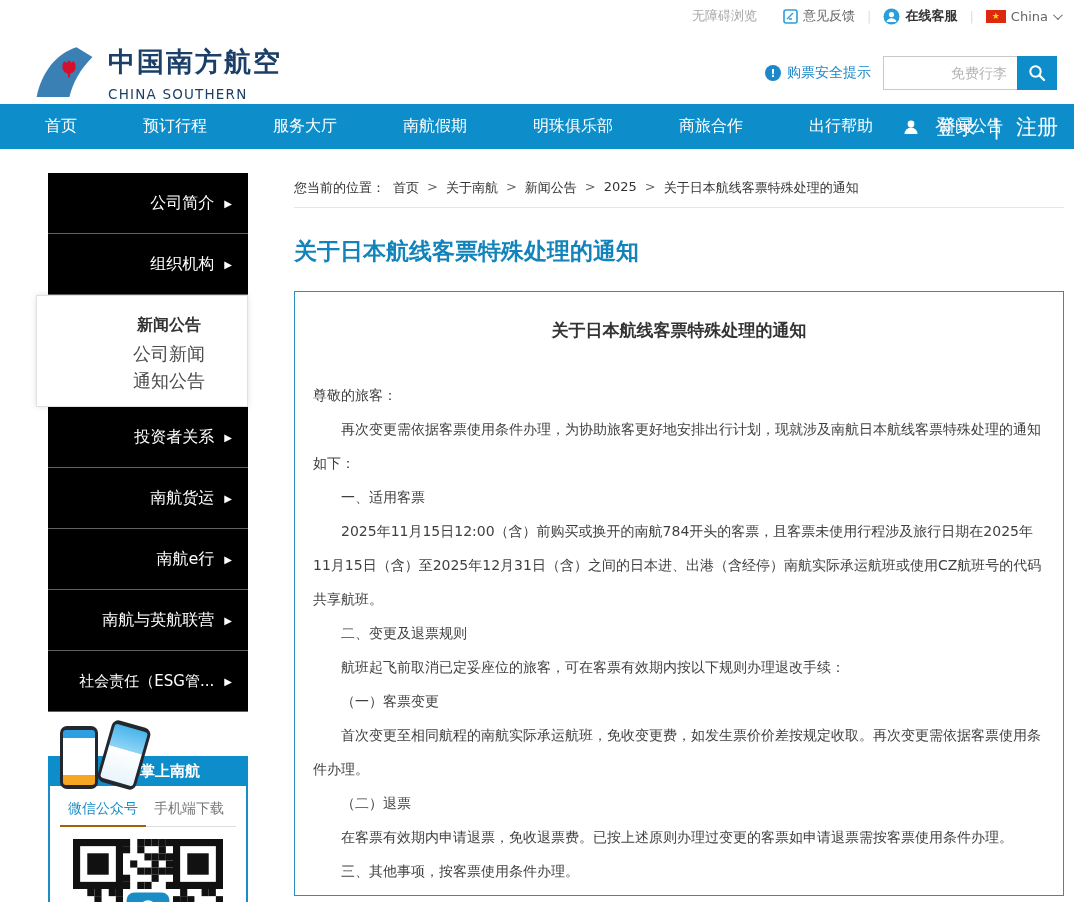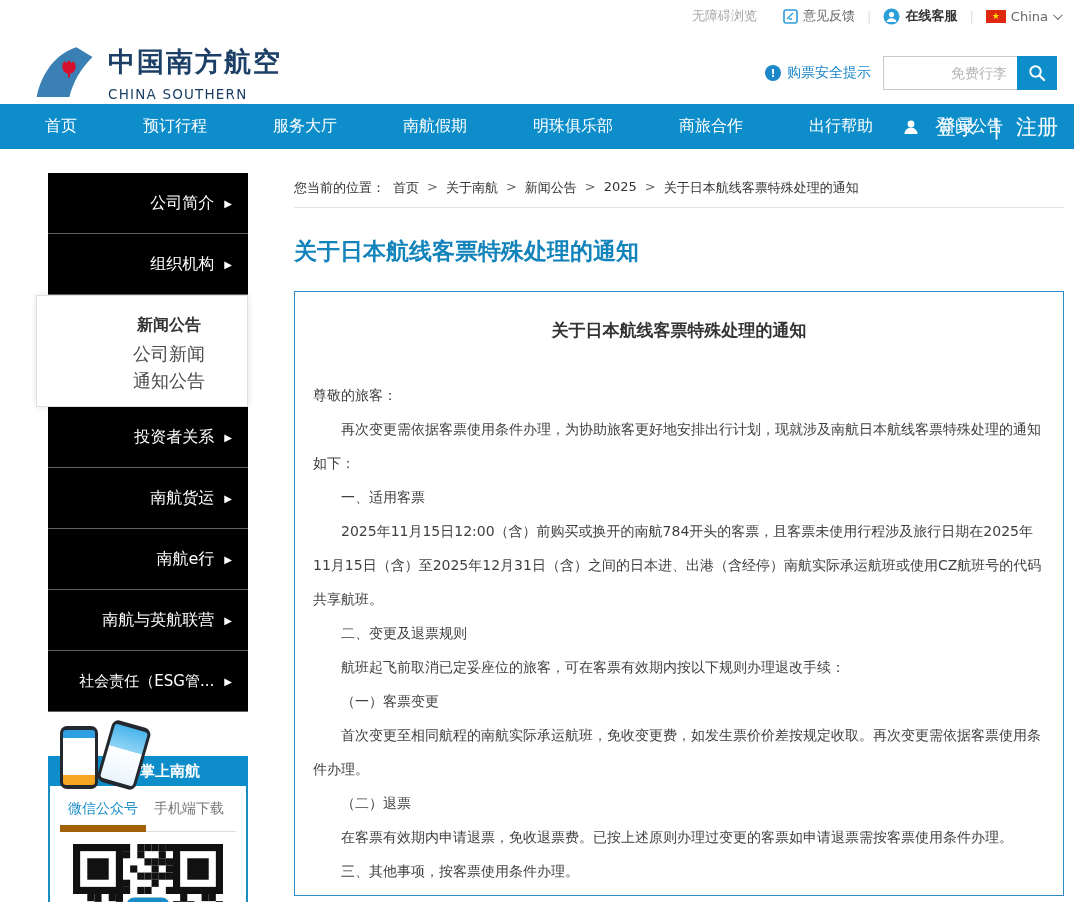--- a/index.html
+++ b/index.html
@@ -52,21 +52,21 @@
   .band { margin-top:33px; height:30px; background:#0d8ecb; color:#fff; font-size:15px; font-weight:bold; line-height:30px; padding-left:92px; }
   .phones { position:absolute; top:0; left:8px; width:120px; height:66px; z-index:3; }
   .phone { position:absolute; background:#23272e; border-radius:7px; padding:4px 3px; }
   .phone-back { left:48px; top:0; width:40px; height:64px; transform:rotate(16deg); }
   .phone-back .scr { width:100%; height:100%; border-radius:3px; background:linear-gradient(180deg,#49b5ec 0%,#8fd4f5 40%,#fff 41%,#e8f4fb 100%); }
   .phone-front { left:4px; top:3px; width:38px; height:63px; }
   .phone-front .scr { width:100%; height:100%; border-radius:3px; background:linear-gradient(180deg,#2e9fe0 0 14%, #ffffff 14% 82%, #f5a623 82% 100%); }
   .widget-box { background:#fff; border:2px solid #1a8dc7; border-top:none; padding:10px 10px 0; height:160px; }
   .tabs { display:flex; border-bottom:1px solid #ddd; }
   .tab { font-size:14px; padding:4px 8px 7px; cursor:pointer; }
-  .tab.active { color:#1a8dc7; border-bottom:7px solid #a16207; margin-bottom:-1px; }
+  .tab.active { color:#1a8dc7; border-bottom:2px solid #a16207; margin-bottom:-1px; }
   .tab.idle { color:#777; }
   .qr { display:block; margin:12px auto 0; }
 
   
   .content { position:absolute; left:277px; top:0; width:770px;margin-left:17px; }
   .breadcrumb { margin-top:30px; font-size:13px; color:#333; display:flex; flex-wrap:wrap; gap:0 8px; }
   .breadcrumb .crumb { cursor:pointer; }
   .breadcrumb .bsep { color:#666; }
   .rule { border:none; border-top:1px solid #e5e5e5; margin-top:10px; }
   .page-title { margin-top:28px; font-size:23px; font-weight:bold; color:#1283bb; }

